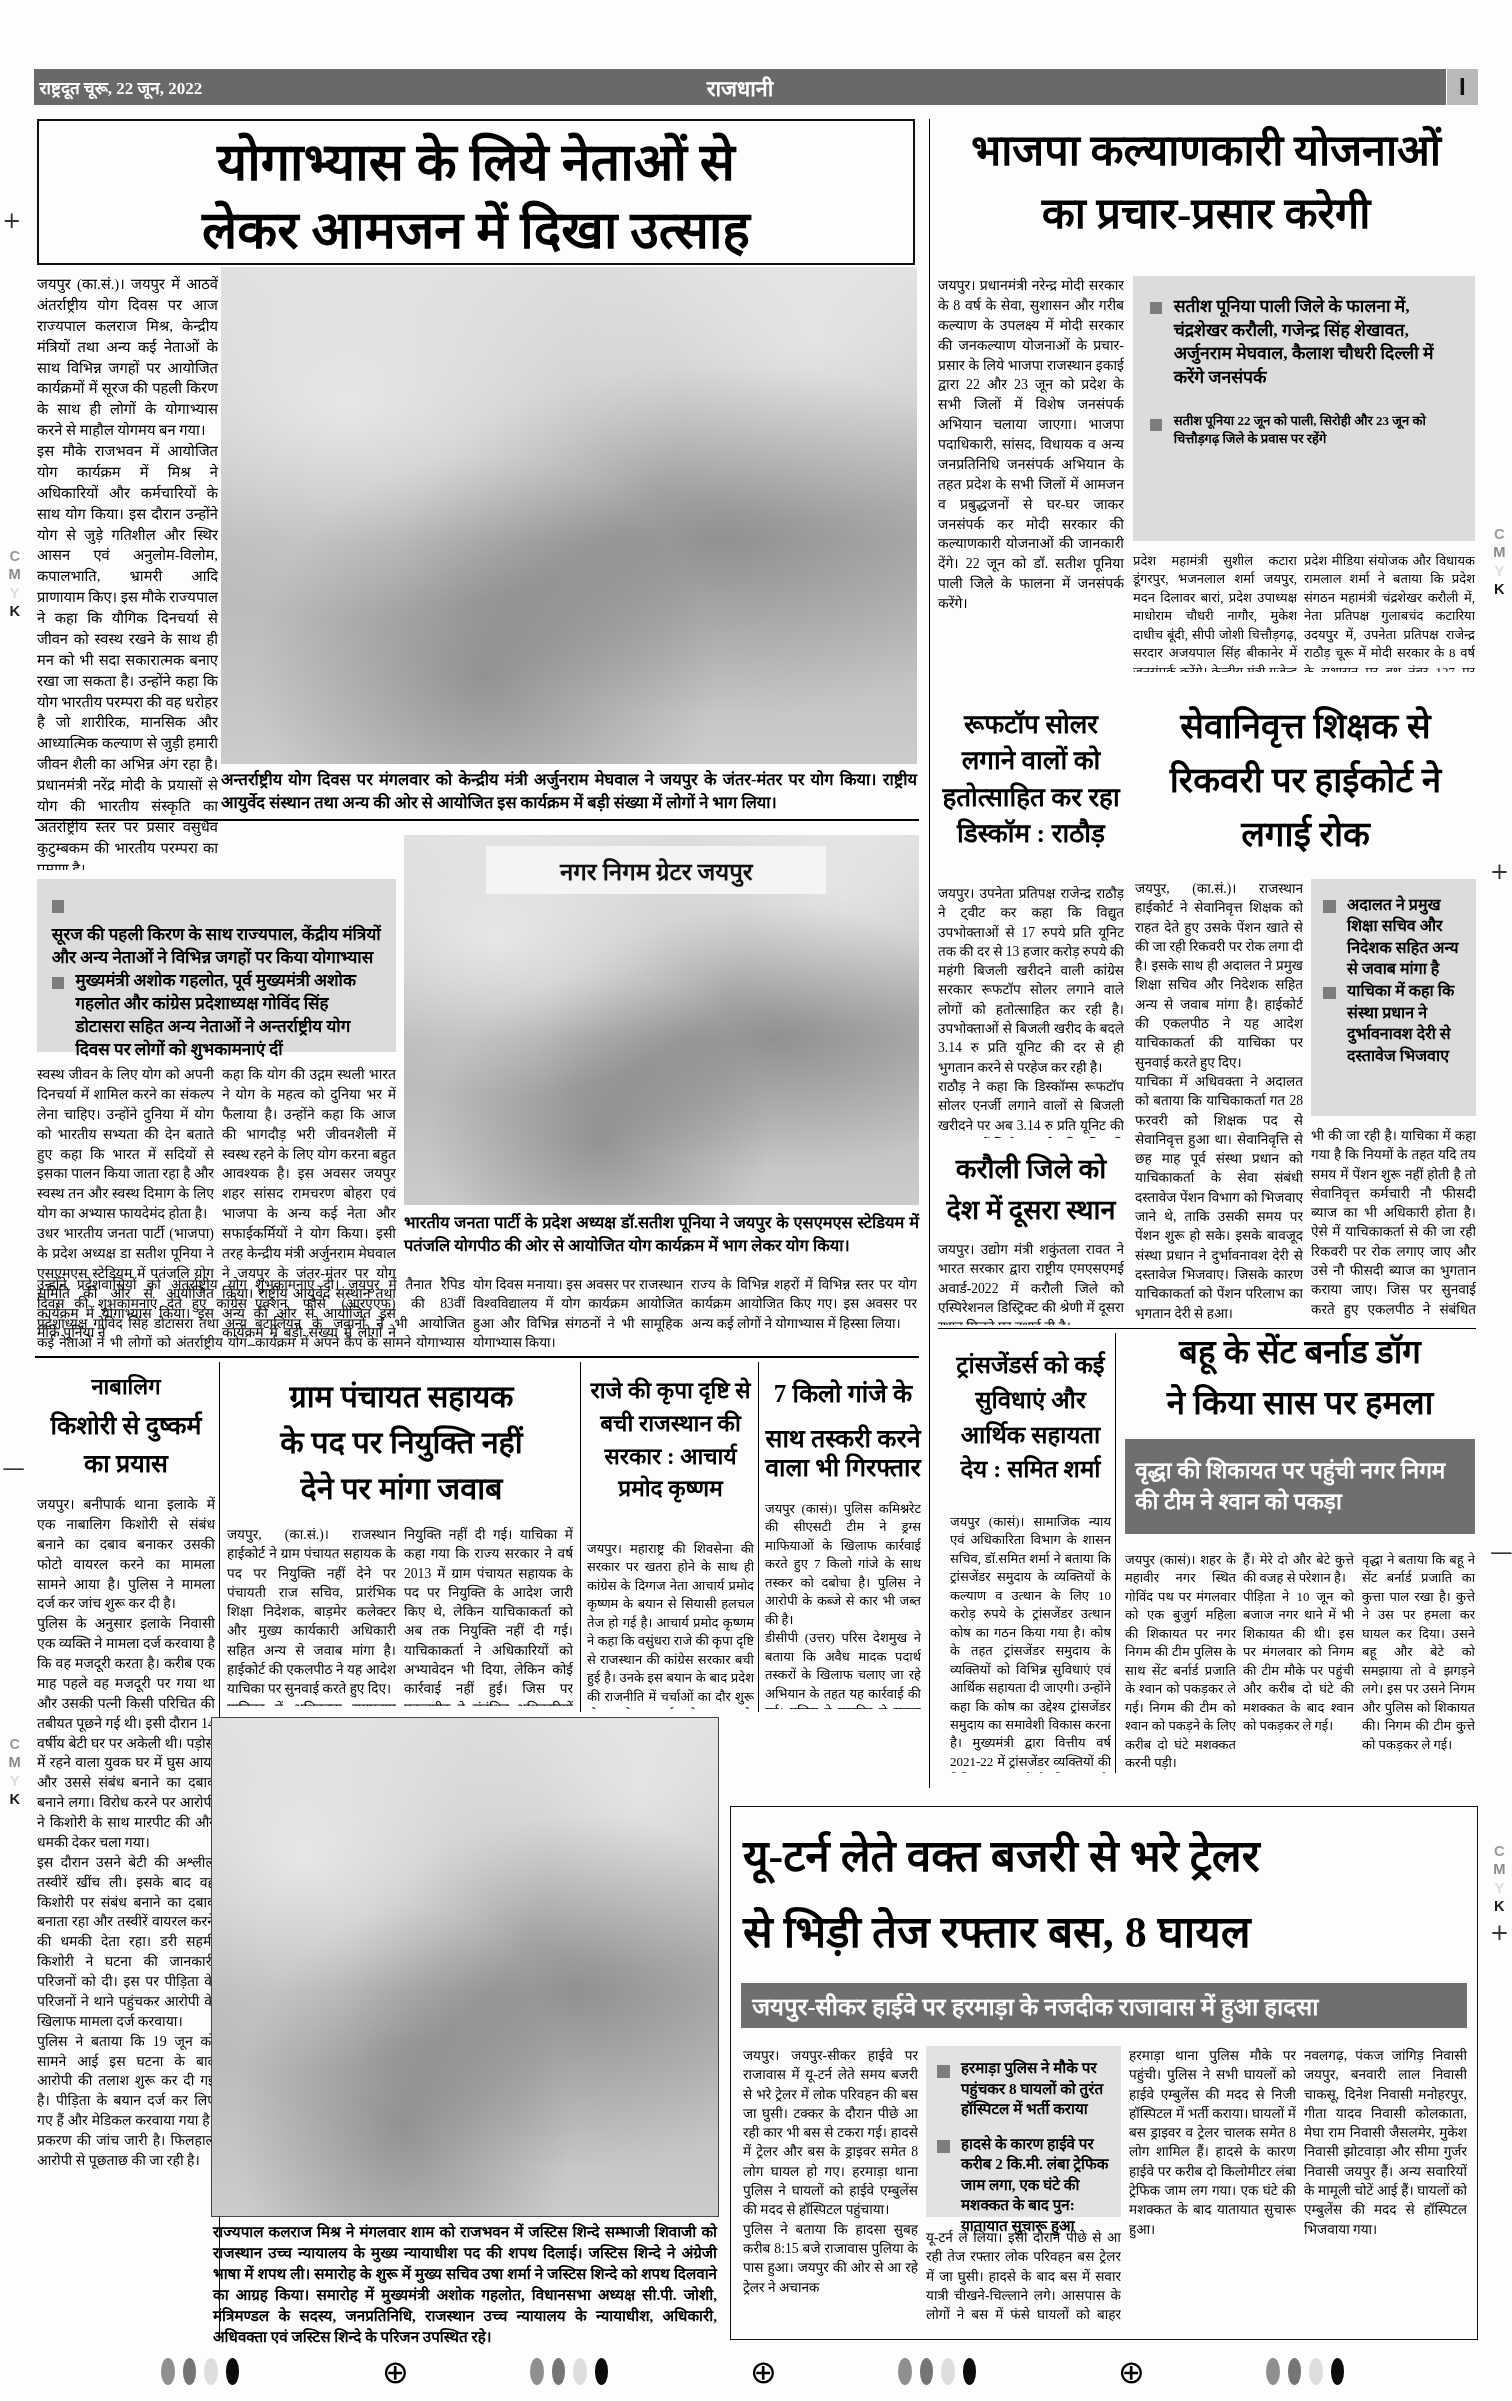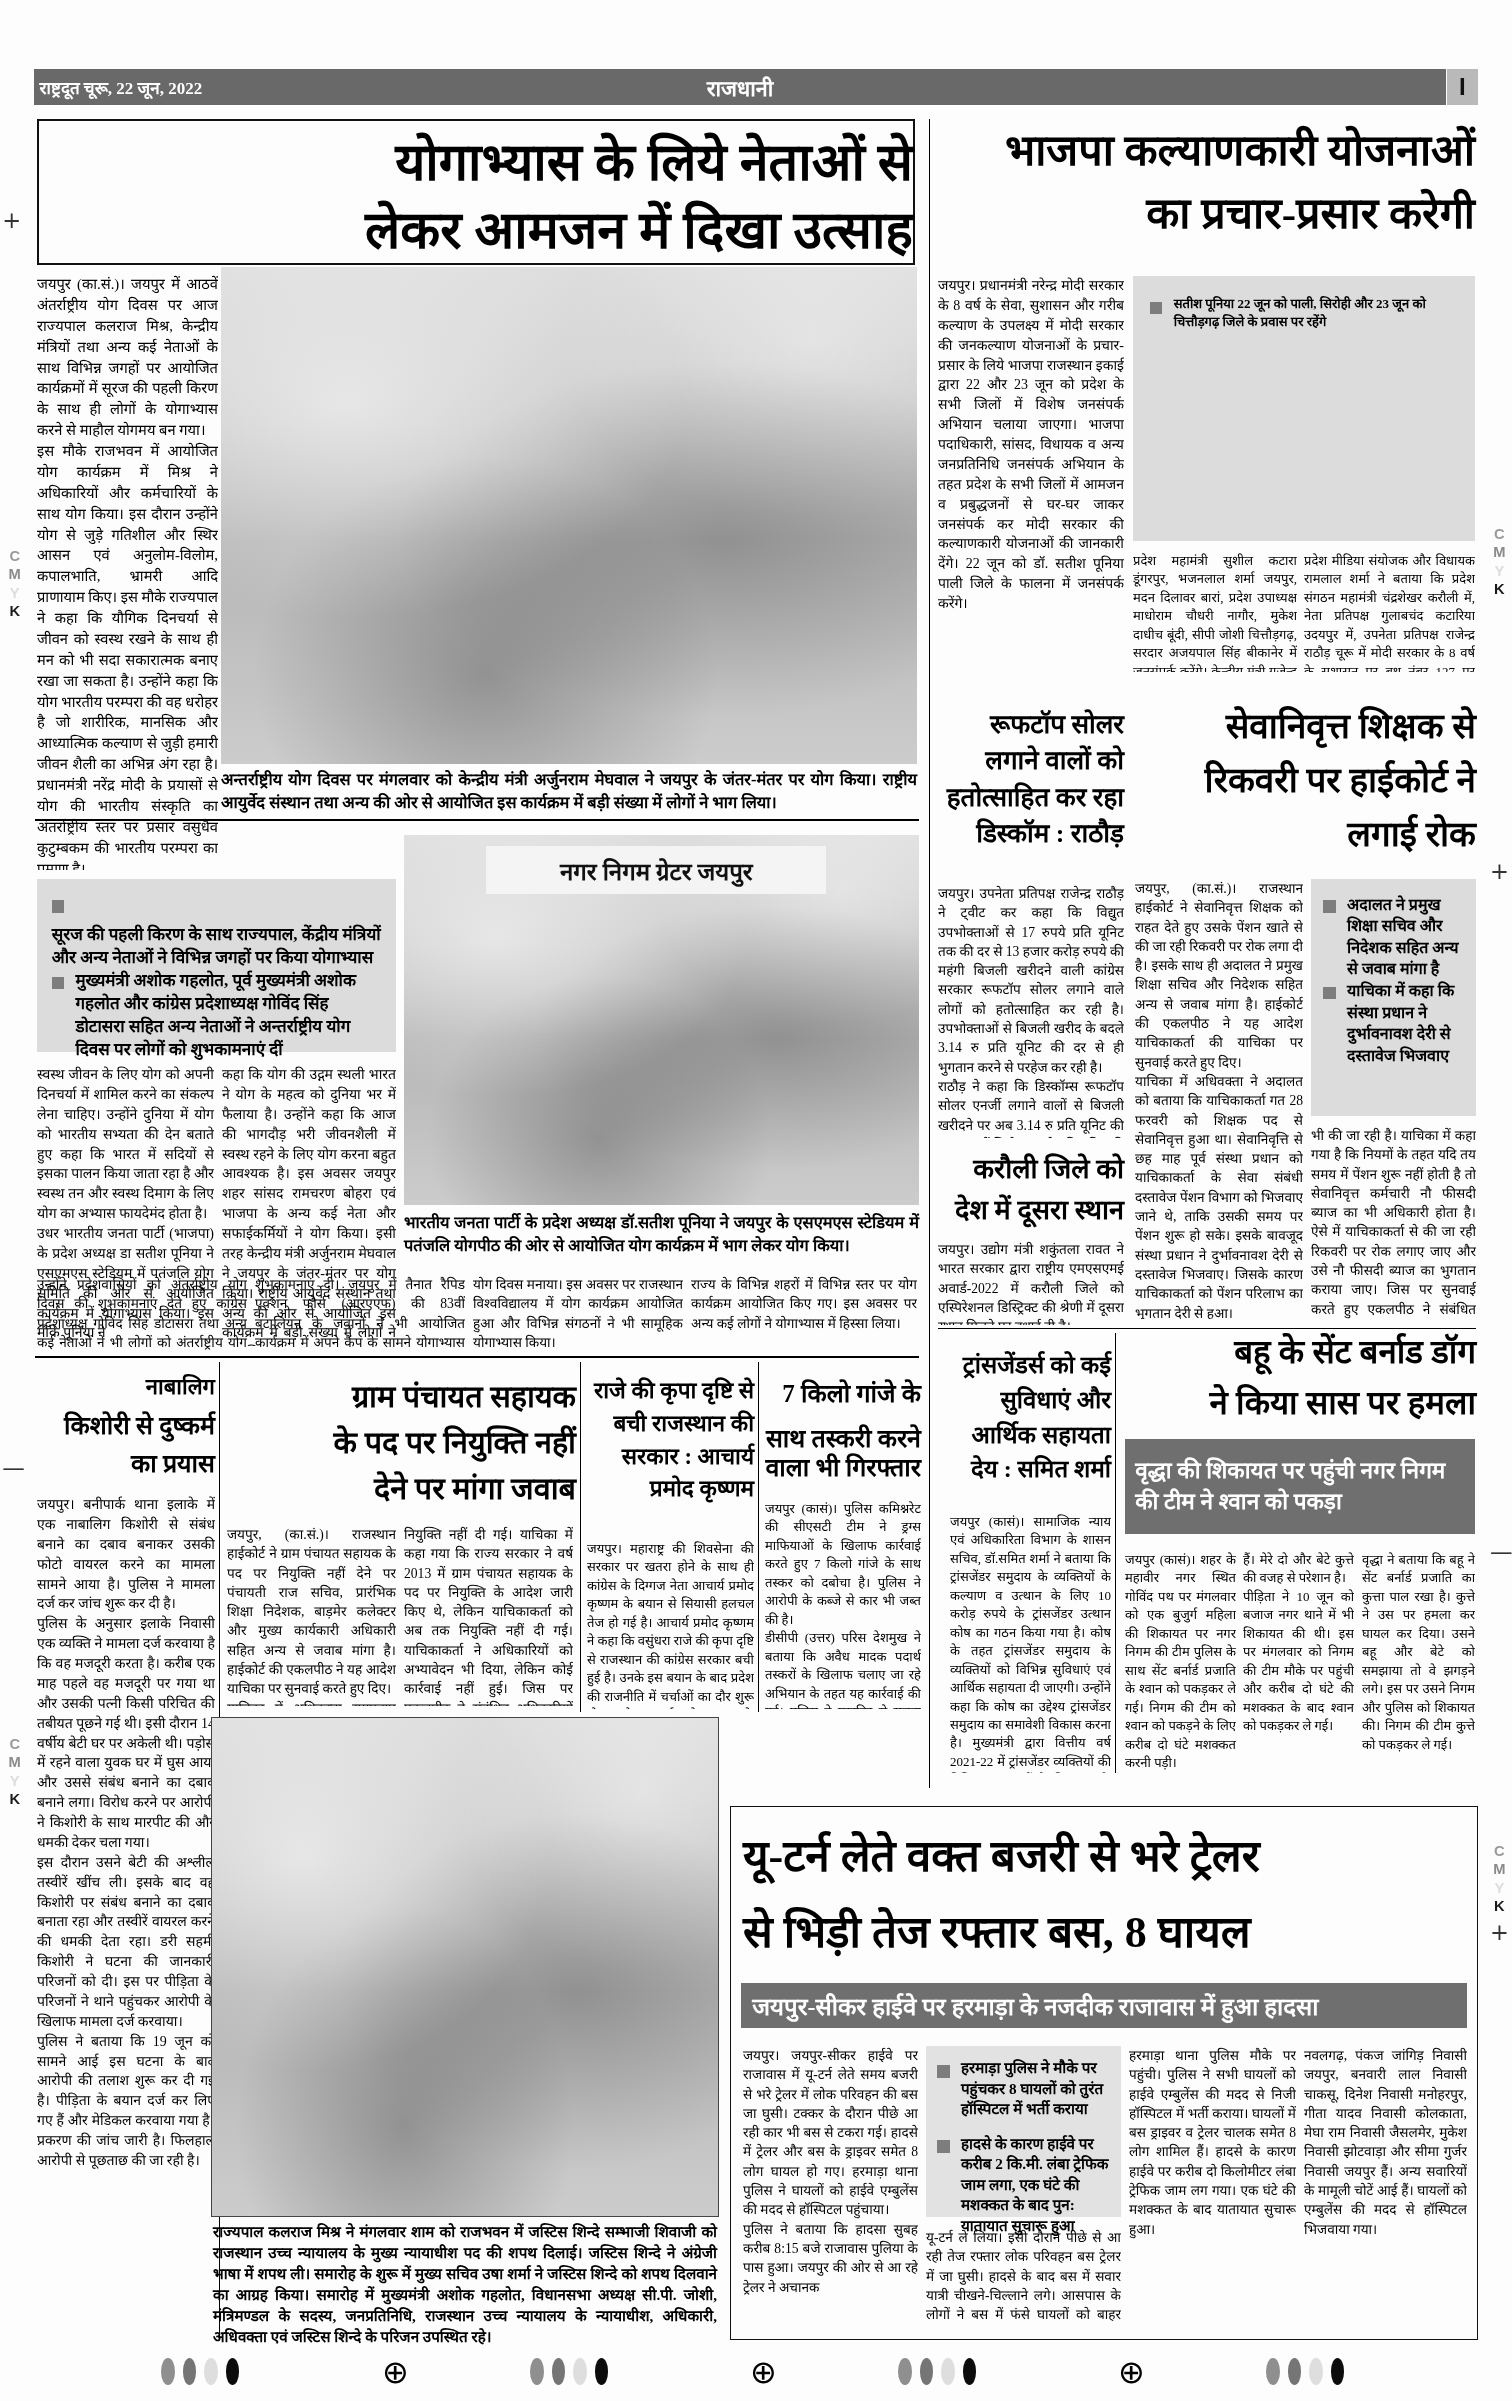--- a/index.html
+++ b/index.html
@@ -4,21 +4,21 @@
 <style>
   html,body{margin:0;padding:0;}
   body{width:1512px;height:2401px;position:relative;background:#fdfdfd;color:#000;
        font-family:"Liberation Serif","DejaVu Serif",serif;}
   .abs{position:absolute;}
   .bar{background:#696969;color:#fff;display:flex;align-items:center;}
   .bar .left{font-size:17px;font-weight:bold;padding-left:5.6px;}
   .bar .center{position:absolute;left:0;right:0;text-align:center;font-size:21.5px;font-weight:bold;}
   .pageletter{background:#b9b9b9;color:#111;display:flex;align-items:center;justify-content:center;
        font-size:24px;font-weight:bold;font-family:"Liberation Sans",sans-serif;}
-  .headline{font-weight:bold;text-align:right;line-height:1.3;}
+  .headline{font-weight:bold;text-align:center;line-height:1.3;}
   .hbox{border:2.3px solid #111;}
   .body-text{text-align:justify;line-height:1.42;white-space:pre-line;overflow:hidden;}
   .graybox{background:#dcdcdc;}
   .darkbar{background:#6f6f6f;color:#fff;font-weight:bold;display:flex;align-items:center;}
   .bullet{display:flex;gap:11.3px;font-weight:bold;line-height:1.35;text-align:left;}
   .bullet .sq{flex:0 0 12.4px;width:12.4px;height:12.4px;background:#7d7d7d;margin-top:6.8px;}
   .caption{font-weight:bold;line-height:1.38;text-align:justify;}
   .photo{background:
      radial-gradient(ellipse at 18% 28%, rgba(255,255,255,.55), transparent 42%),
      radial-gradient(ellipse at 72% 55%, rgba(0,0,0,.20), transparent 46%),
@@ -121,20 +121,24 @@
 
 <div class="abs hrule" style="left:35px;top:1356px;width:884px;height:1.7px;"></div>
 <div class="abs vrule" style="left:929px;top:119px;height:1669px;"></div>
 
 <div class="abs headline" style="left:937px;top:123px;width:538px;font-size:43px;">भाजपा कल्याणकारी योजनाओं</div>
 <div class="abs headline" style="left:937px;top:186px;width:538px;font-size:43px;">का प्रचार-प्रसार करेगी</div>
 
 <div class="abs body-text" style="left:938px;top:276px;width:186px;height:390px;font-size:14px;">जयपुर। प्रधानमंत्री नरेन्द्र मोदी सरकार के 8 वर्ष के सेवा, सुशासन और गरीब कल्याण के उपलक्ष्य में मोदी सरकार की जनकल्याण योजनाओं के प्रचार-प्रसार के लिये भाजपा राजस्थान इकाई द्वारा 22 और 23 जून को प्रदेश के सभी जिलों में विशेष जनसंपर्क अभियान चलाया जाएगा। भाजपा पदाधिकारी, सांसद, विधायक व अन्य जनप्रतिनिधि जनसंपर्क अभियान के तहत प्रदेश के सभी जिलों में आमजन व प्रबुद्धजनों से घर-घर जाकर जनसंपर्क कर मोदी सरकार की कल्याणकारी योजनाओं की जानकारी देंगे। 22 जून को डॉ. सतीश पूनिया पाली जिले के फालना में जनसंपर्क करेंगे।</div>
 
 <div class="abs graybox" style="left:1133px;top:276px;width:342px;height:265px;padding:19px 17px 0 17px;box-sizing:border-box;">
+  <div class="bullet" style="font-size:17.5px;margin-bottom:22.6px;">
+    <span class="sq"></span>
+    <span>सतीश पूनिया पाली जिले के फालना में, चंद्रशेखर करौली, गजेन्द्र सिंह शेखावत, अर्जुनराम मेघवाल, कैलाश चौधरी दिल्ली में करेंगे जनसंपर्क</span>
+  </div>
   <div class="bullet" style="font-size:13px;">
     <span class="sq"></span>
     <span>सतीश पूनिया 22 जून को पाली, सिरोही और 23 जून को चित्तौड़गढ़ जिले के प्रवास पर रहेंगे</span>
   </div>
 </div>
 
 <div class="abs body-text" style="left:1133px;top:552px;width:164px;height:120px;font-size:13px;">प्रदेश महामंत्री सुशील कटारा डूंगरपुर, भजनलाल शर्मा जयपुर, मदन दिलावर बारां, प्रदेश उपाध्यक्ष माधोराम चौधरी नागौर, मुकेश दाधीच बूंदी, सीपी जोशी चित्तौड़गढ़, सरदार अजयपाल सिंह बीकानेर में जनसंपर्क करेंगे। केन्द्रीय मंत्री गजेन्द्र सिंह शेखावत, अर्जुनराम मेघवाल, कैलाश चौधरी नई दिल्ली में जनसंपर्क करेंगे।</div>
 <div class="abs body-text" style="left:1304px;top:552px;width:171px;height:120px;font-size:13px;">प्रदेश मीडिया संयोजक और विधायक रामलाल शर्मा ने बताया कि प्रदेश संगठन महामंत्री चंद्रशेखर करौली में, नेता प्रतिपक्ष गुलाबचंद कटारिया उदयपुर में, उपनेता प्रतिपक्ष राजेन्द्र राठौड़ चूरू में मोदी सरकार के 8 वर्ष के सुशासन पर बूथ नंबर 127 पर जनसंपर्क करेंगे।</div>
 <div class="abs body-text" style="left:938px;top:673px;width:536px;height:0px;font-size:13px;"></div>
 

